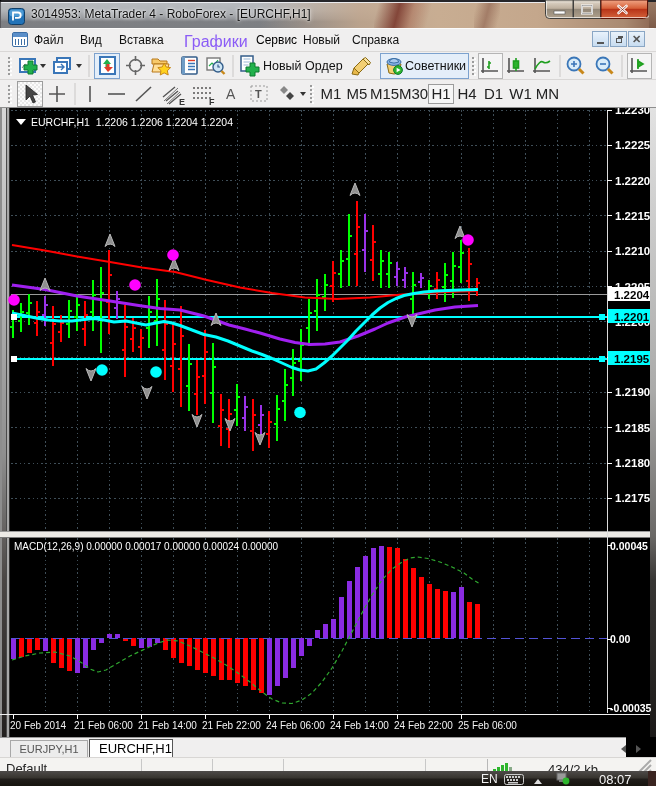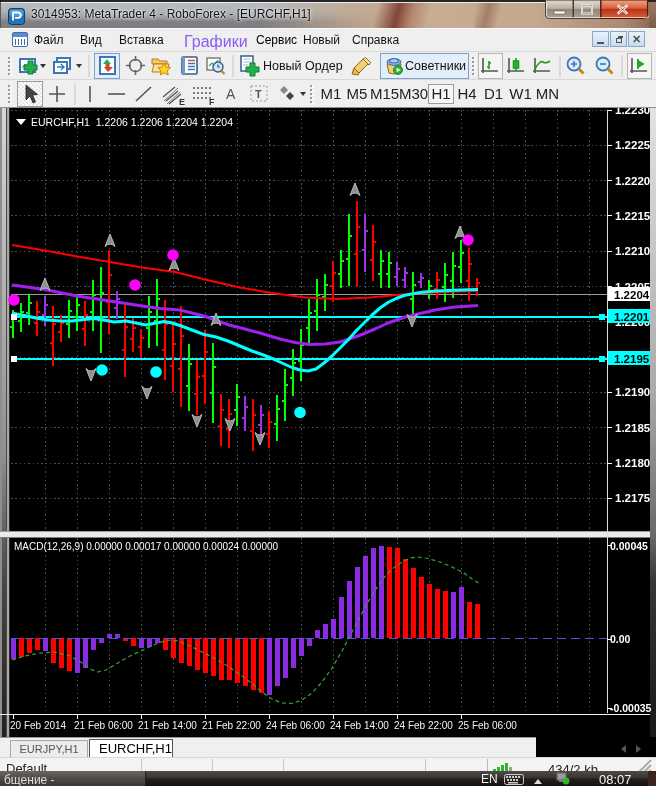--- a/index.html
+++ b/index.html
@@ -663,21 +663,21 @@
       <line x1="269.3" y1="606.5" x2="269.3" y2="611" stroke="#fff"></line>
       <text x="266" y="621">24 Feb 06:00</text>
       <line x1="333.3" y1="606.5" x2="333.3" y2="611" stroke="#fff"></line>
       <text x="330" y="621">24 Feb 14:00</text>
       <line x1="397.3" y1="606.5" x2="397.3" y2="611" stroke="#fff"></line>
       <text x="394" y="621">24 Feb 22:00</text>
       <line x1="461.3" y1="606.5" x2="461.3" y2="611" stroke="#fff"></line>
       <text x="458" y="621">25 Feb 06:00</text>
     </g>
   </svg>
-<div class="abs" style="left:0;top:737px;width:536px;height:20px;background:#f0efef;border-top:1px solid #9a9a9a">
+<div class="abs" style="left:0;top:737px;width:626px;height:20px;background:#f0efef;border-top:1px solid #9a9a9a">
  <div class="abs" style="left:10px;top:2px;width:78px;height:18px;background:#ececec;border:1px solid #a8a8a8;border-bottom:none;font-size:11px;color:#555;text-align:center;line-height:17px">EURJPY,H1</div>
  <div class="abs" style="left:89px;top:1px;width:84px;height:19px;background:#fff;border:1px solid #555;border-bottom:none;font-size:13px;color:#000;text-align:right;line-height:18px">EURCHF,H1</div>
  <div class="abs" style="left:617px;top:7px;width:0;height:0;border:4px solid transparent;border-right:5px solid #555"></div>
  <div class="abs" style="left:636px;top:7px;width:0;height:0;border:4px solid transparent;border-left:5px solid #555"></div>
 </div>
 <div class="abs" style="left:0;top:757px;width:656px;height:14px;background:#f4f3f1;border-top:1px solid #d8d6d4;font-size:13px;color:#222">
  <div class="abs" style="left:6px;top:3px">Default</div>
  <div class="abs" style="left:141px;top:1px;width:1px;height:12px;background:#c8c8c8"></div>
  <div class="abs" style="left:212px;top:1px;width:1px;height:12px;background:#c8c8c8"></div>
  <div class="abs" style="left:283px;top:1px;width:1px;height:12px;background:#c8c8c8"></div>
@@ -693,23 +693,20 @@
       <rect x="16" y="5" width="3" height="6" fill="#8a8"></rect>
     </svg>
  <div class="abs" style="left:548px;top:4px;color:#222">434/2 kb</div>
  <svg class="abs" style="left:638px;top:1px" width="14" height="13" viewBox="0 0 14 13">
       <g stroke="#aaa" stroke-width="2">
         <path d="M13 1 L1 13 M13 6 L6 13 M13 11 L11 13"></path>
       </g>
     </svg>
 </div>
 <div class="abs" style="left:0;top:771px;width:656px;height:15px;background:linear-gradient(180deg,#4e4b49 0%,#37342f 45%,#201d1a 55%,#17140f 100%)">
- <div class="abs" style="left:0;top:0;width:146px;height:15px;background:linear-gradient(180deg,#6b6663 0%,#4e4a46 50%,#3a3631 100%);border-right:1px solid #222">
-  <div class="abs" style="left:4px;top:2px;font-size:12px;color:#ddd">бщение -</div>
- </div>
  <div class="abs" style="left:481px;top:1px;font-size:12px;color:#f2f2f2">EN</div>
  <svg class="abs" style="left:504px;top:3px" width="20" height="11" viewBox="0 0 20 11">
       <rect x="0.5" y="0.5" width="19" height="10" rx="2" fill="none" stroke="#ccc"></rect>
       <g fill="#ccc">
         <rect x="2" y="2" width="2" height="2"></rect>
         <rect x="5" y="2" width="2" height="2"></rect>
         <rect x="8" y="2" width="2" height="2"></rect>
         <rect x="11" y="2" width="2" height="2"></rect>
         <rect x="14" y="2" width="2" height="2"></rect>
         <rect x="3" y="5" width="2" height="2"></rect>

